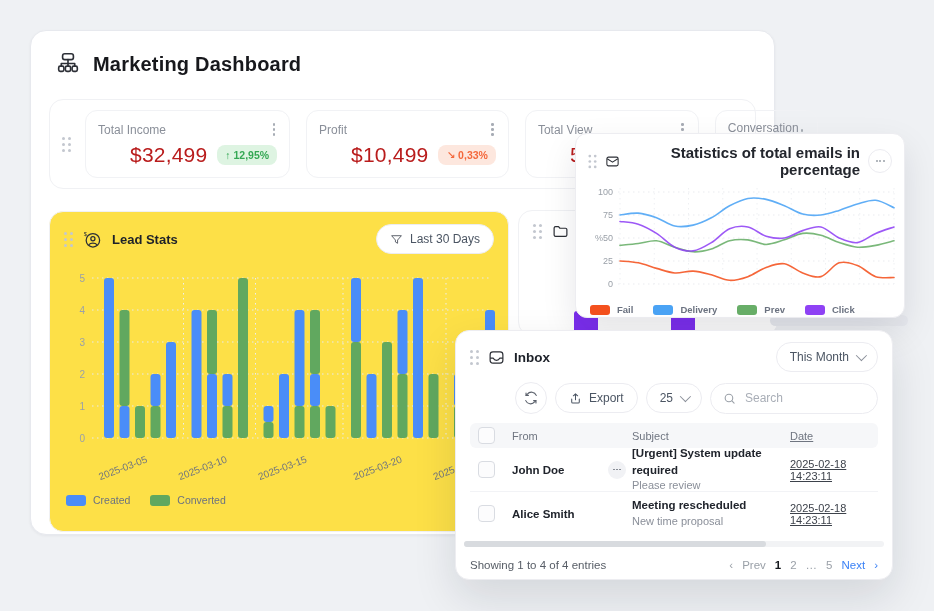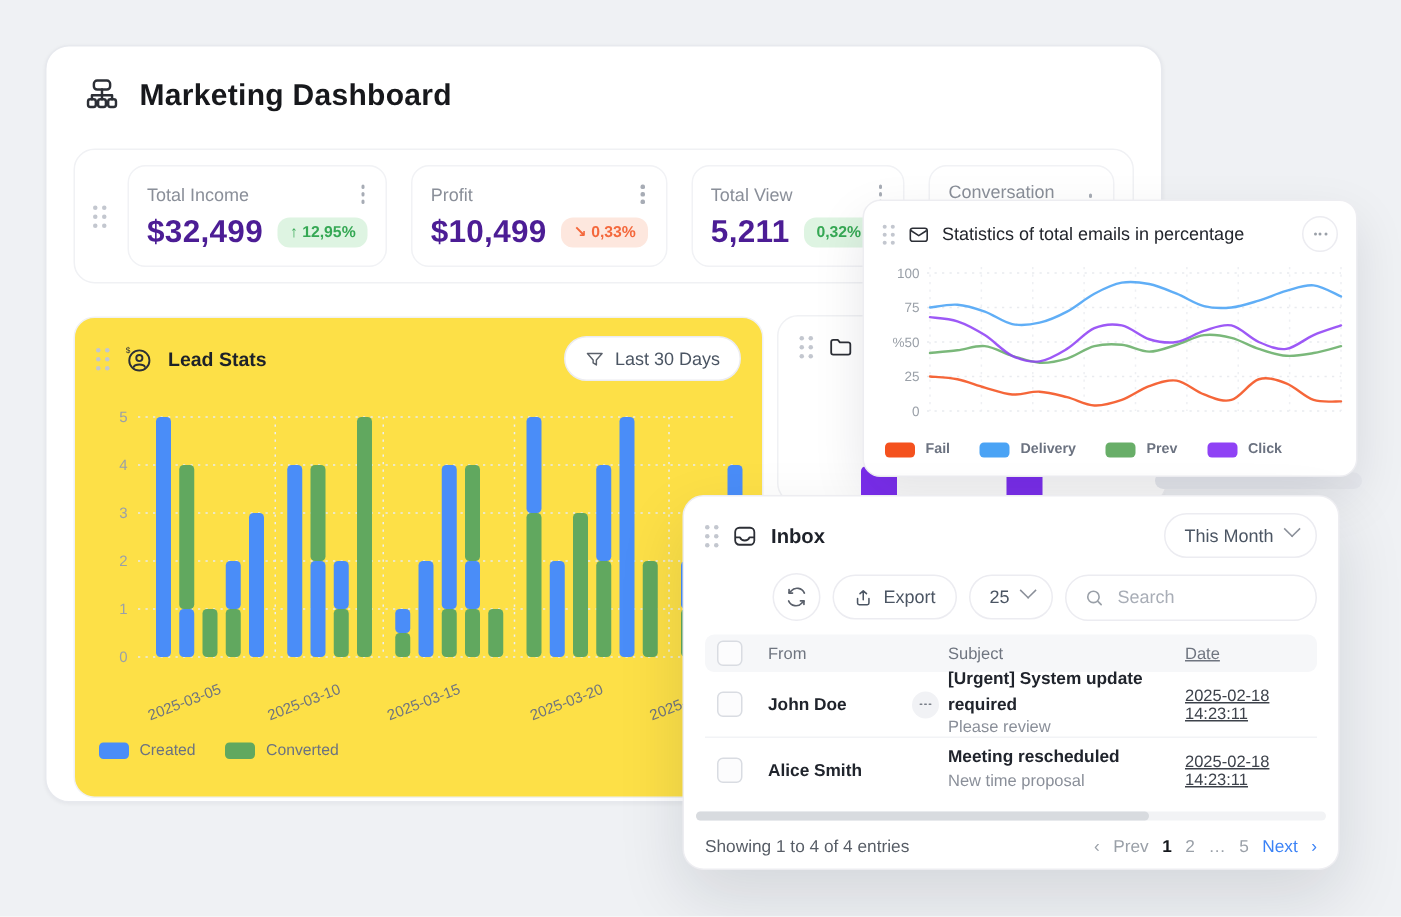--- a/index.html
+++ b/index.html
@@ -21,47 +21,47 @@
   .kebab i{width:2.5px;height:2.5px;border-radius:50%;background:#a7acb5;}
 
   
   .stats-row{position:absolute;left:18px;top:68px;width:707px;height:90px;border:1px solid #f0f1f4;
     border-radius:14px;display:flex;align-items:center;padding:0 12px;box-sizing:border-box;gap:14px;}
   .stat-cards{display:flex;flex:1;gap:16px;}
   .stat-card{flex:1;border:1px solid #f1f2f5;border-radius:12px;padding:10px 12px;box-sizing:border-box;min-height:58px;}
   .stat-top{display:flex;align-items:center;justify-content:space-between;}
   .stat-label{font-size:12px;color:#8a8f99;}
   .stat-vrow{display:flex;align-items:center;gap:10px;margin-top:5px;}
-  .stat-value{font-size:21px;font-weight:700;color:#4c1d95;letter-spacing:.2px;}
+  .stat-value{font-size:21px;font-weight:400;color:#b91c1c;letter-spacing:.2px;margin-left:32px;}
   .badge{font-size:10.5px;font-weight:700;padding:4px 8px;border-radius:8px;white-space:nowrap;}
   .badge.positive{background:#def4e2;color:#35a854;}
   .badge.negative{background:#fde7de;color:#f4683c;}
 
   
   .lead-card{position:absolute;left:18px;top:180px;width:460px;height:321px;border:1px solid #f0f1f4;
     border-radius:14px;box-sizing:border-box;background:#fde047;}
   .widget-head{display:flex;align-items:center;gap:10px;padding:12px 14px;}
   .widget-title{font-size:13px;font-weight:700;color:#1d2129;}
-  .pill{display:inline-flex;gap:7px;border:1px solid #ececf1;border-radius:17px;
+  .pill{display:inline-flex;align-items:center;gap:7px;border:1px solid #ececf1;border-radius:17px;
     padding:7px 13px;font-size:12px;color:#4b5563;background:#fff;cursor:pointer;white-space:nowrap;}
   .lead-legend,.email-legend{display:flex;align-items:center;gap:20px;padding:4px 16px;}
   .legend-item{display:flex;align-items:center;gap:7px;font-size:10.5px;color:#6b7280;}
   .legend-swatch{width:20px;height:11px;border-radius:3px;flex:none;}
 
   
   .fo-card{position:absolute;left:518px;top:210px;width:260px;height:126px;background:#fff;border:1px solid #f0f1f4;
     border-radius:14px;box-sizing:border-box;z-index:1;overflow:hidden;}
   .fo-bar{position:absolute;width:24px;height:26px;border-radius:3px 3px 0 0;}
   .gray-strip{position:absolute;left:770px;top:315px;width:138px;height:11px;border-radius:6px;background:#e8eaef;z-index:1;}
 
   
   .email-card{position:absolute;left:575px;top:133px;width:330px;height:185px;background:#fff;border:1px solid #ededf1;
     border-radius:12px;box-sizing:border-box;z-index:3;box-shadow:0 14px 34px rgba(20,24,40,.10);}
   .email-head{display:flex;align-items:center;gap:8px;padding:10px 12px 2px 12px;}
-  .email-title{font-size:12px;font-weight:400;color:#23262d;flex:1;}
+  .email-title{font-size:15px;font-weight:700;color:#23262d;flex:1;text-align:right;}
   .ellipsis-btn{width:22px;height:22px;border:1px solid #ececf1;border-radius:50%;display:flex;align-items:center;justify-content:center;gap:1.5px;cursor:pointer;background:#fff;flex:none;}
   .ellipsis-btn i{width:2px;height:2px;border-radius:50%;background:#9aa0a8;}
   .email-legend{padding:2px 14px;}
   .email-legend .legend-item{font-size:9.5px;font-weight:bold;}
   .email-legend .legend-swatch{width:20px;height:10px;}
 
   
   .inbox-card{position:absolute;left:455px;top:330px;width:438px;height:250px;background:#fff;border:1px solid #ededf1;
     border-radius:14px;box-sizing:border-box;z-index:4;box-shadow:0 18px 44px rgba(15,23,42,.12);}
   .inbox-head{display:flex;align-items:center;gap:9px;padding:11px 14px 4px 14px;}

